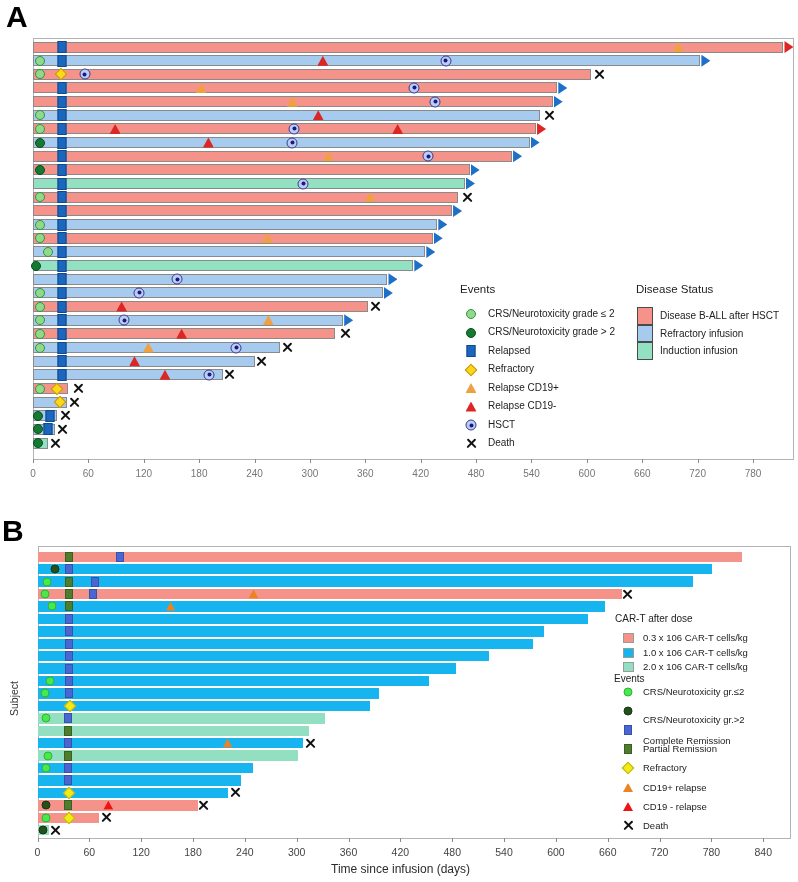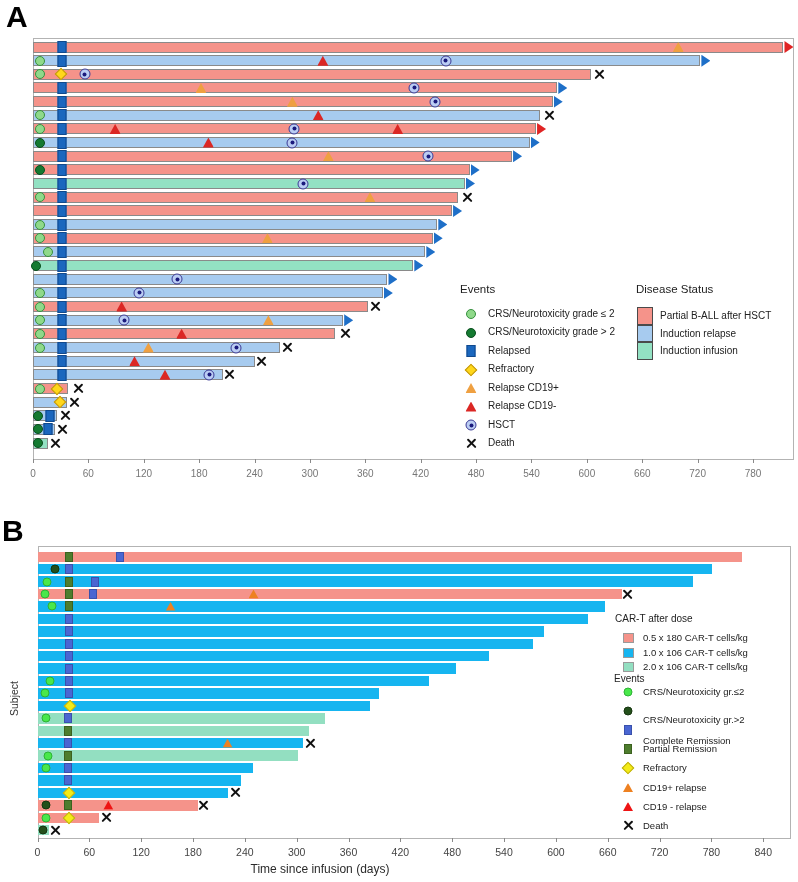--- a/index.html
+++ b/index.html
@@ -7,21 +7,21 @@
        font-family:"Liberation Sans","DejaVu Sans",sans-serif;}
   .abs{position:absolute;}
   .panel-label{font-weight:bold;font-size:30px;color:#000;letter-spacing:0px;}
   #label-a{left:6px;top:0px;}
   #label-b{left:2px;top:514px;}
   .frame{border:1px solid #b3b3b3;box-sizing:border-box;}
   #frame-a{left:33px;top:38px;width:761px;height:422px;}
   #frame-b{left:38px;top:546px;width:753px;height:293px;}
   .axis-title{color:#2b2b2b;text-align:center;}
   #axis-title-a{left:267px;top:482px;width:300px;font-size:13px;}
-  #axis-title-b{left:170px;top:862px;width:300px;font-size:12px;}
+  #axis-title-b{left:170px;top:862px;width:300px;font-size:12px;text-align:right;}
   #subject-label{left:8px;top:664px;height:52px;writing-mode:vertical-rl;transform:rotate(180deg);
                  font-size:10.5px;color:#333;}
   .leg-title-a{font-size:11.5px;color:#222;}
   #leg-a-events-title{left:460px;top:283px;}
   #leg-a-status-title{left:636px;top:283px;}
   .leg-title-b{font-size:10px;color:#222;}
   #leg-b-dose-title{left:615px;top:613px;}
   #leg-b-events-title{left:614px;top:673px;}
   .ticklab{font-size:10px;color:#777;text-align:center;}
   .ticklab-b{font-size:10.5px;color:#444;text-align:center;}
@@ -290,23 +290,23 @@
     <div class="abs" style="left: 471px; top: 425px; width: 11px; height: 11px; border-radius: 50%; background: rgb(187, 205, 243); border: 1.5px solid rgb(58, 58, 149); box-sizing: border-box; transform: translate(-50%, -50%);">
       <div style="position: absolute; left: 50%; top: 50%; width: 4px; height: 4px; border-radius: 50%; background: rgb(26, 26, 125); transform: translate(-50%, -50%);"></div>
     </div>
     <div class="abs leglab" style="left: 488px; top: 418.5px;">HSCT</div>
     <div class="abs" style="left: 471px; top: 443.5px; width: 9px; height: 9px; transform: translate(-50%, -50%);">
       <div style="position: absolute; left: 50%; top: 50%; width: 12px; height: 2.4px; background: rgb(17, 17, 17); border-radius: 1px; transform: translate(-50%, -50%) rotate(45deg);"></div>
       <div style="position: absolute; left: 50%; top: 50%; width: 12px; height: 2.4px; background: rgb(17, 17, 17); border-radius: 1px; transform: translate(-50%, -50%) rotate(-45deg);"></div>
     </div>
     <div class="abs leglab" style="left: 488px; top: 437px;">Death</div>
     <div class="abs" style="left: 637px; top: 307px; width: 16px; height: 17.5px; background: rgb(245, 147, 138); border: 1px solid rgb(74, 74, 74); box-sizing: border-box;"></div>
-    <div class="abs leglab" style="left: 660px; top: 310px;">Partial B-ALL after HSCT</div>
+    <div class="abs leglab" style="left: 660px; top: 310px;">Disease B-ALL after HSCT</div>
     <div class="abs" style="left: 637px; top: 324.5px; width: 16px; height: 17.5px; background: rgb(167, 203, 239); border: 1px solid rgb(74, 74, 74); box-sizing: border-box;"></div>
-    <div class="abs leglab" style="left: 660px; top: 327.5px;">Induction relapse</div>
+    <div class="abs leglab" style="left: 660px; top: 327.5px;">Refractory infusion</div>
     <div class="abs" style="left: 637px; top: 342px; width: 16px; height: 17.5px; background: rgb(147, 225, 195); border: 1px solid rgb(74, 74, 74); box-sizing: border-box;"></div>
     <div class="abs leglab" style="left: 660px; top: 345px;">Induction infusion</div>
     <div class="abs" style="left: 37.5px; top: 551.5px; width: 704.16px; height: 10.5px; background: rgb(245, 147, 138);"></div>
     <div class="abs" style="left: 68.604px; top: 556.75px; width: 8px; height: 10px; background: rgb(78, 125, 46); border: 1px solid rgb(60, 97, 31); box-sizing: border-box; transform: translate(-50%, -50%);"></div>
     <div class="abs" style="left: 120.444px; top: 556.75px; width: 8px; height: 10px; background: rgb(74, 102, 210); border: 1px solid rgb(58, 81, 172); box-sizing: border-box; transform: translate(-50%, -50%);"></div>
     <div class="abs" style="left: 37.5px; top: 563.93px; width: 674.784px; height: 10.5px; background: rgb(22, 181, 240);"></div>
     <div class="abs" style="left: 54.78px; top: 569.18px; width: 9px; height: 9px; border-radius: 50%; background: rgb(36, 80, 27); border: 1.5px solid rgb(22, 53, 15); box-sizing: border-box; transform: translate(-50%, -50%);"></div>
     <div class="abs" style="left: 69.468px; top: 569.18px; width: 8px; height: 10px; background: rgb(74, 102, 210); border: 1px solid rgb(58, 81, 172); box-sizing: border-box; transform: translate(-50%, -50%);"></div>
     <div class="abs" style="left: 37.5px; top: 576.36px; width: 655.776px; height: 10.5px; background: rgb(22, 181, 240);"></div>
     <div class="abs" style="left: 47.004px; top: 581.61px; width: 9px; height: 9px; border-radius: 50%; background: rgb(73, 232, 75); border: 1.5px solid rgb(45, 179, 53); box-sizing: border-box; transform: translate(-50%, -50%);"></div>
@@ -414,21 +414,21 @@
     <div class="abs ticklab-b" style="left: 539.9px; top: 846px; width: 32px;">600</div>
     <div class="abs" style="left: 607.74px; top: 838px; width: 1px; height: 4px; background: rgb(138, 138, 138);"></div>
     <div class="abs ticklab-b" style="left: 591.74px; top: 846px; width: 32px;">660</div>
     <div class="abs" style="left: 659.58px; top: 838px; width: 1px; height: 4px; background: rgb(138, 138, 138);"></div>
     <div class="abs ticklab-b" style="left: 643.58px; top: 846px; width: 32px;">720</div>
     <div class="abs" style="left: 711.42px; top: 838px; width: 1px; height: 4px; background: rgb(138, 138, 138);"></div>
     <div class="abs ticklab-b" style="left: 695.42px; top: 846px; width: 32px;">780</div>
     <div class="abs" style="left: 763.26px; top: 838px; width: 1px; height: 4px; background: rgb(138, 138, 138);"></div>
     <div class="abs ticklab-b" style="left: 747.26px; top: 846px; width: 32px;">840</div>
     <div class="abs" style="left: 623px; top: 633px; width: 11px; height: 10px; background: rgb(245, 147, 138); border: 0.5px solid rgb(154, 154, 154); box-sizing: border-box;"></div>
-    <div class="abs leglab-b" style="left: 643px; top: 632px;">0.5 x 180 CAR-T cells/kg</div>
+    <div class="abs leglab-b" style="left: 643px; top: 632px;">0.3 x 106 CAR-T cells/kg</div>
     <div class="abs" style="left: 623px; top: 647.6px; width: 11px; height: 10px; background: rgb(22, 181, 240); border: 0.5px solid rgb(154, 154, 154); box-sizing: border-box;"></div>
     <div class="abs leglab-b" style="left: 643px; top: 646.6px;">1.0 x 106 CAR-T cells/kg</div>
     <div class="abs" style="left: 623px; top: 662.2px; width: 11px; height: 10px; background: rgb(147, 223, 193); border: 0.5px solid rgb(154, 154, 154); box-sizing: border-box;"></div>
     <div class="abs leglab-b" style="left: 643px; top: 661.2px;">2.0 x 106 CAR-T cells/kg</div>
     <div class="abs" style="left: 628px; top: 692px; width: 9px; height: 9px; border-radius: 50%; background: rgb(73, 232, 75); border: 1.5px solid rgb(45, 179, 53); box-sizing: border-box; transform: translate(-50%, -50%);"></div>
     <div class="abs leglab-b" style="left: 643px; top: 686px;">CRS/Neurotoxicity gr.≤2</div>
     <div class="abs" style="left: 628px; top: 711.1px; width: 9px; height: 9px; border-radius: 50%; background: rgb(36, 80, 27); border: 1.5px solid rgb(22, 53, 15); box-sizing: border-box; transform: translate(-50%, -50%);"></div>
     <div class="abs leglab-b" style="left: 643px; top: 714px;">CRS/Neurotoxicity gr.&gt;2</div>
     <div class="abs" style="left: 628px; top: 730.2px; width: 8px; height: 10px; background: rgb(74, 102, 210); border: 1px solid rgb(58, 81, 172); box-sizing: border-box; transform: translate(-50%, -50%);"></div>
     <div class="abs leglab-b" style="left: 643px; top: 735px;">Complete Remission</div>

